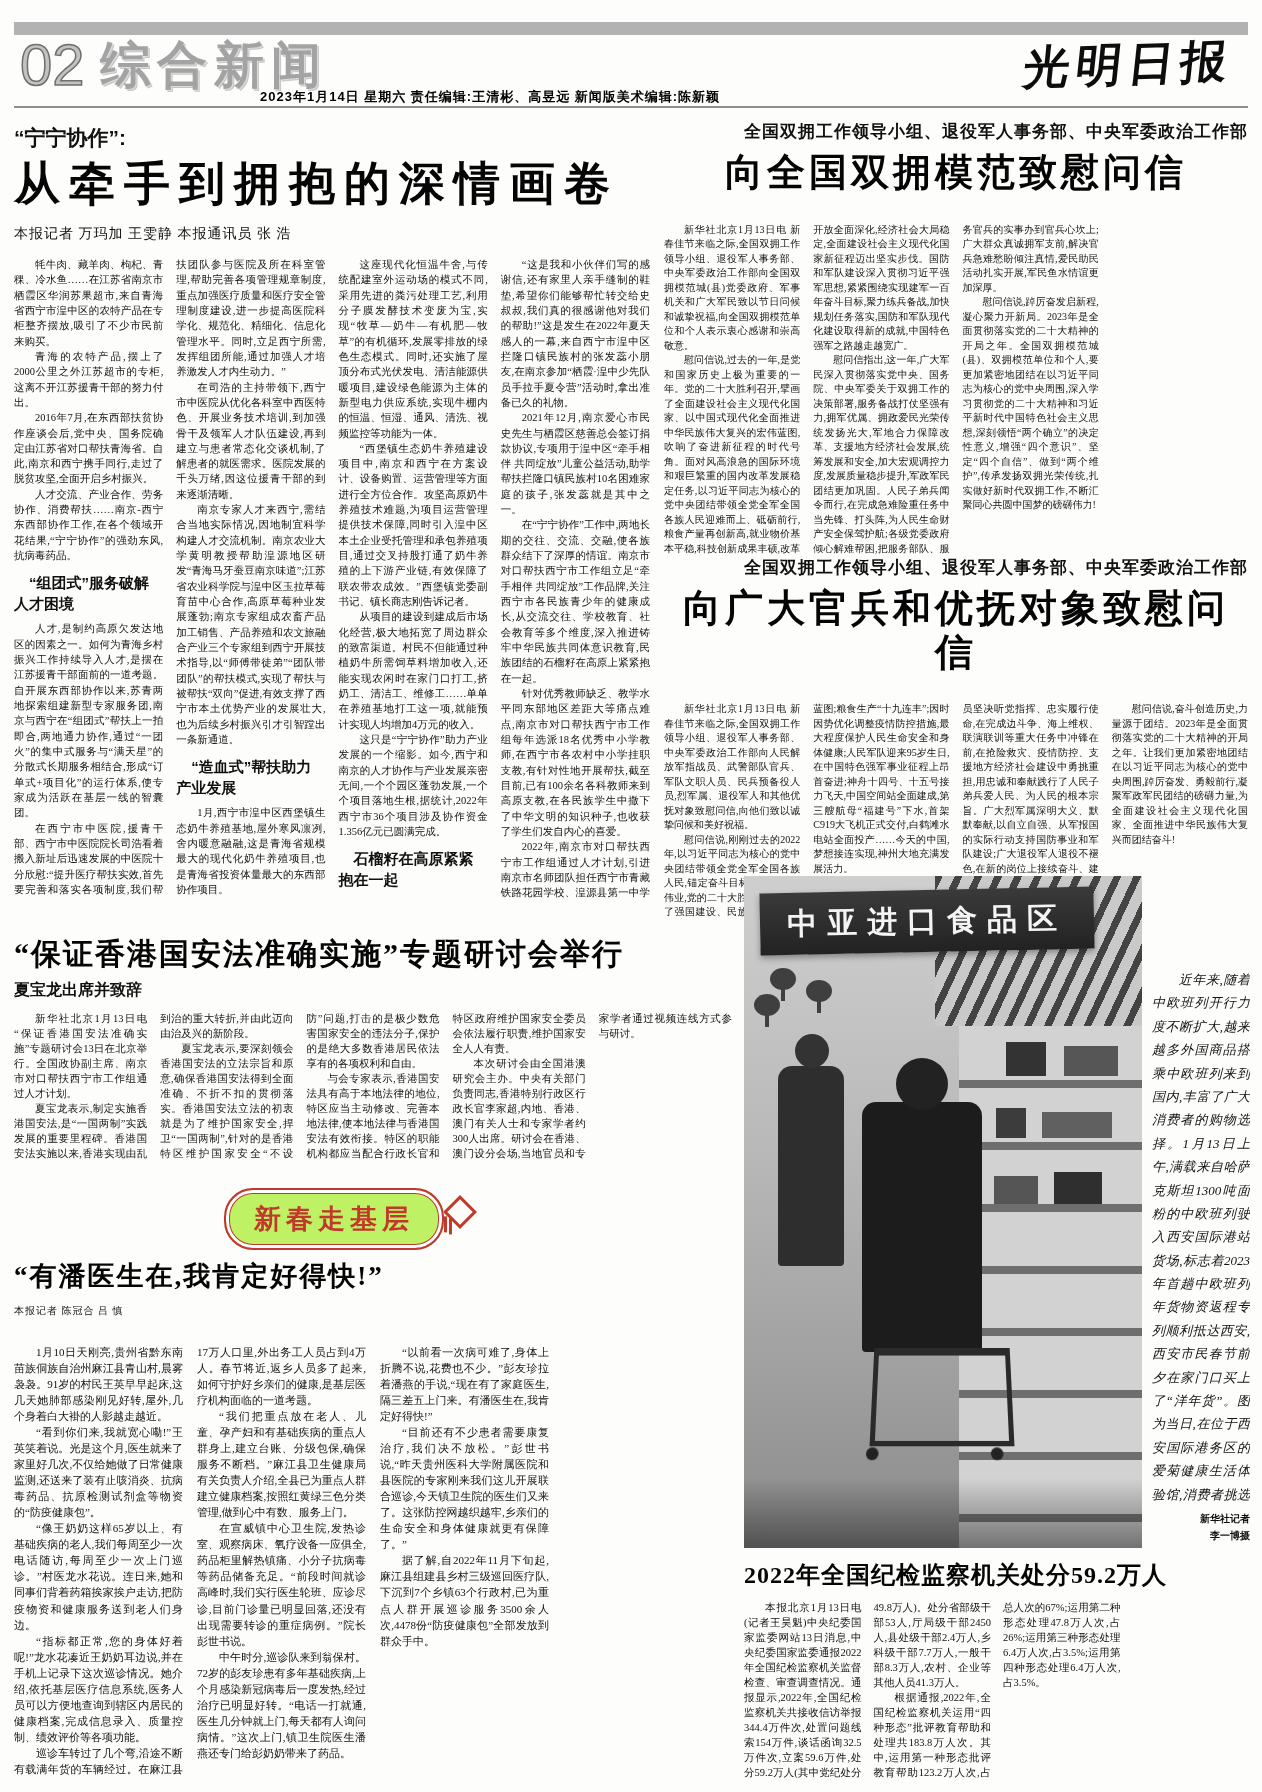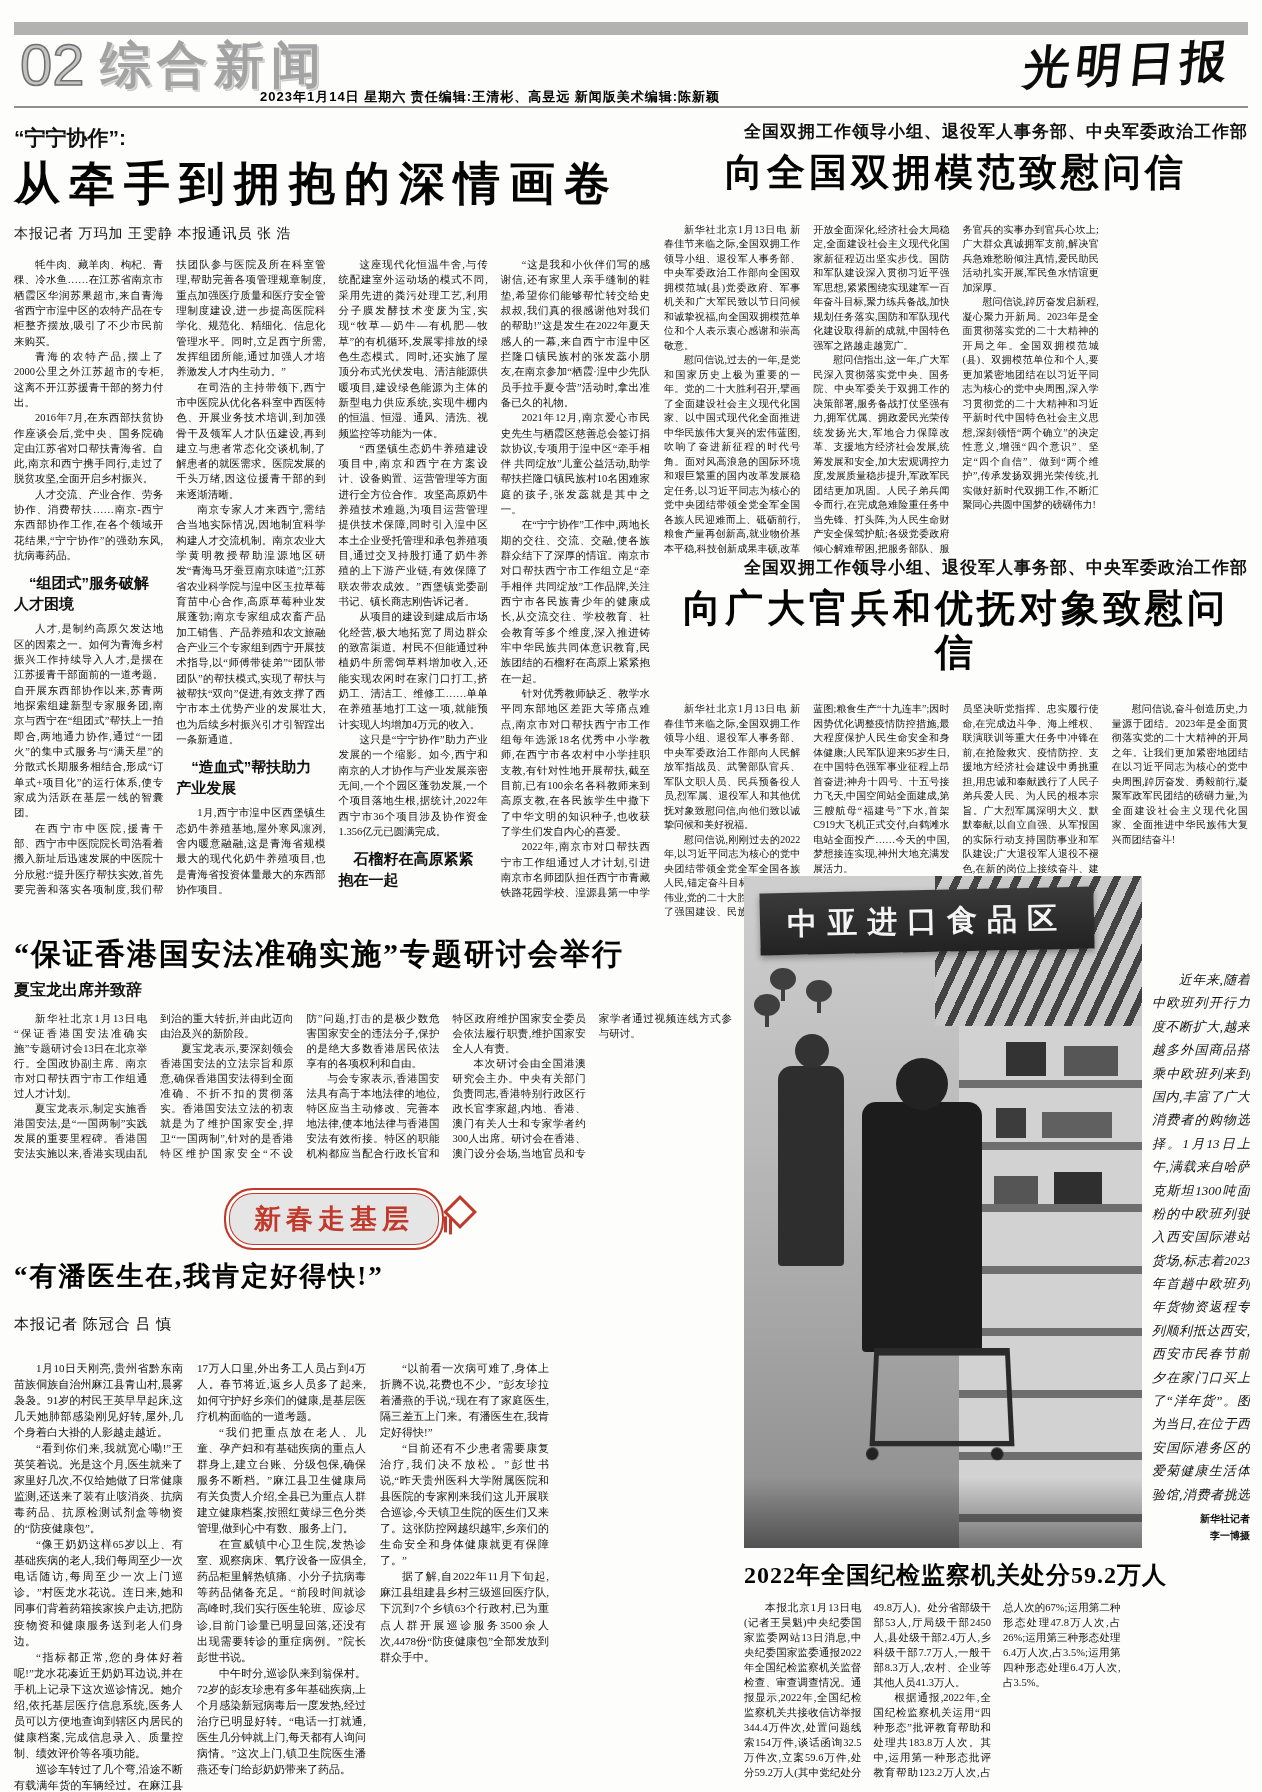--- a/index.html
+++ b/index.html
@@ -84,30 +84,30 @@
 
   
   #hk{position:absolute;left:14px;top:936px;width:718px;}
   #hk .headline{font-size:30px;letter-spacing:2px;line-height:1.2;}
   #hk .deck{font-size:16px;font-weight:700;margin-top:8px;font-family:"Liberation Sans",sans-serif;}
   #hk .body-cols{margin-top:10px;height:152px;column-count:5;column-gap:13px;font-size:10.5px;line-height:1.43;}
 
   
   #banner{position:absolute;left:224px;top:1188px;width:216px;height:58px;border:2px solid #c0392b;
         border-radius:29px;box-shadow:inset 0 0 0 3px #fff,inset 0 0 0 4px #c0392b;
-        display:flex;align-items:center;justify-content:center;background:#e5e5e5;}
+        display:flex;align-items:center;justify-content:center;background:#bef264;}
   #banner .label{color:#c0392b;font-weight:900;font-size:27px;letter-spacing:5px;
         font-family:"Liberation Sans",sans-serif;}
   .knot{position:absolute;right:-30px;top:10px;width:18px;height:18px;border:3px solid #c0392b;transform:rotate(45deg);background:#fffdfa;}
   .knot:after{content:"";position:absolute;left:6px;top:20px;width:3px;height:16px;background:#c0392b;box-shadow:5px 2px 0 #c0392b;transform:rotate(-45deg);}
 
   
   #doctor{position:absolute;left:14px;top:1260px;width:718px;}
   #doctor .headline{font-size:27px;letter-spacing:2px;line-height:1.25;}
-  #doctor .byline{font-size:15px;margin-top:21px;letter-spacing:1px;}
+  #doctor .byline{font-size:10px;margin-top:10px;letter-spacing:1px;}
   #doctor .body-cols{margin-top:26px;height:434px;column-count:4;column-gap:14px;font-size:11px;line-height:1.46;}
 
   
   #discipline{position:absolute;left:744px;top:1560px;width:506px;}
   #discipline .headline{font-size:24px;line-height:1.25;letter-spacing:1px;}
   #discipline .body-cols{margin-top:10px;height:186px;column-count:4;column-gap:12px;font-size:10.5px;line-height:1.43;}
 </style>
 </head>
 <body>
 

